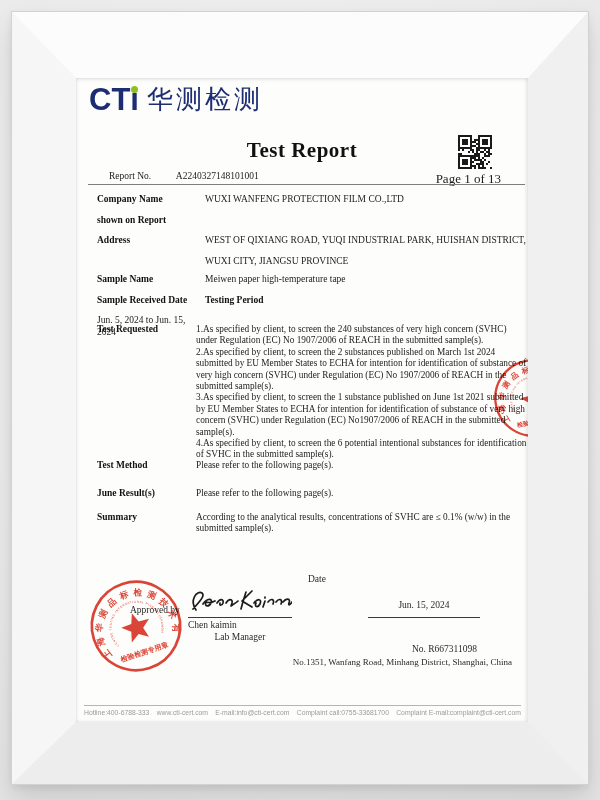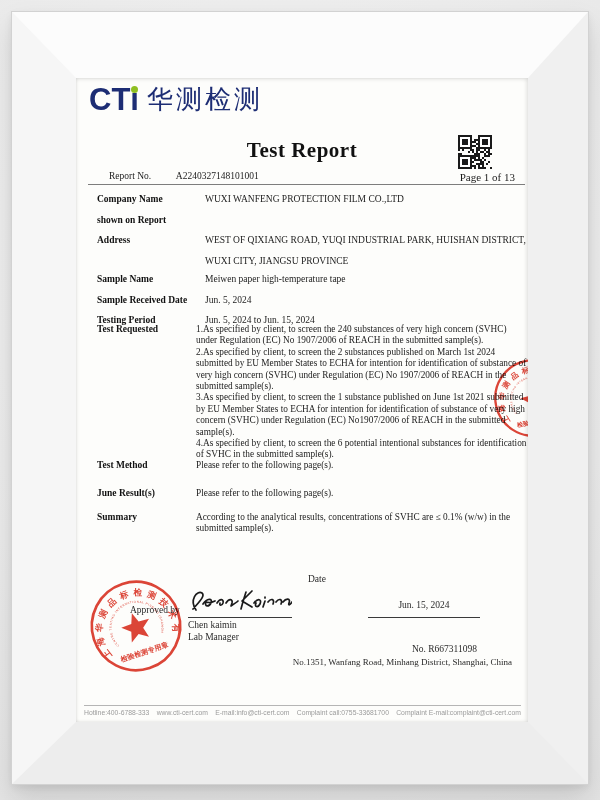--- a/index.html
+++ b/index.html
@@ -22,41 +22,41 @@
   .abs{position:absolute;}
   
   .logo{left:13px;top:6px;display:flex;align-items:flex-start;z-index:2;}
   .logo-cti{font-family:"Liberation Sans",sans-serif;font-weight:800;font-size:31px;line-height:31px;color:#1d2d74;letter-spacing:0;}
   .logo-iwrap{position:relative;display:inline-block;}
   .logo-dot{position:absolute;left:1px;top:2px;width:7px;height:7px;border-radius:50%;background:#8fbf21;}
   .logo-cn{font-family:"DejaVu Sans",sans-serif;font-weight:400;font-size:26px;line-height:31px;color:#1d2d74;letter-spacing:3px;margin-left:8px;}
   
   .title{left:0;top:60px;width:100%;text-align:center;font-size:21px;font-weight:700;letter-spacing:.5px;color:#111;}
   .qr{left:382px;top:57px;width:34px;height:34px;}
-  .page-info{right:13px;top:93px;font-size:11px;color:#1c1c1c;margin-left:24px;}
+  .page-info{right:27px;top:93px;font-size:13px;color:#1c1c1c;margin-left:24px;}
   .report-row{left:33px;top:93px;font-size:9.5px;color:#1c1c1c;}
   .report-row .lbl{display:inline-block;width:65px;}
   .rule{left:12px;top:106px;width:437px;height:1px;background:#7d7d7d;}
   
   .grid{display:grid;grid-template-columns:99px 334px;font-size:9.5px;line-height:11.6px;color:#1c1c1c;gap:9px;}
   .grid .lab{font-weight:700;color:#111;}
   .company-block{left:21px;top:116px;}
   .statement{left:13px;top:172px;width:441px;font-size:9.5px;line-height:11.6px;font-weight:700;color:#111;}
   .sample-block{left:21px;top:196px;}
   
   .section{left:21px;display:grid;grid-template-columns:99px 334px;font-size:9.5px;color:#1c1c1c;}
   .section .lab{font-weight:700;color:#111;line-height:11.4px;}
   .section p{margin:0;font-size:9.3px;line-height:11.4px;}
   .s1{top:246px;} .s2{top:382px;} .s3{top:410px;} .s4{top:434px;}
   
   .approved-by{left:54px;top:527px;font-size:9.5px;z-index:1;}
   .sig{left:112px;top:510px;width:104px;height:30px;z-index:2;}
   .sig-line{left:112px;top:539px;width:104px;height:1px;background:#3a3a3a;}
   .sig-name{left:112px;top:542px;width:104px;font-size:9.5px;}
-  .sig-title{left:112px;top:554px;width:104px;font-size:9.5px;}
+  .sig-title{left:112px;top:554px;width:104px;text-align:center;font-size:9.5px;}
   .date-label{left:232px;top:496px;font-size:9.5px;}
   .date-value{left:292px;top:522px;width:112px;text-align:center;font-size:9.5px;}
   .date-line{left:292px;top:539px;width:112px;height:1px;background:#3a3a3a;}
   .report-number{right:51px;top:566px;font-size:9.5px;}
   .lab-address{right:16px;top:579px;font-size:9px;}
   .company-full{left:14px;top:579px;font-size:9px;}
   
   .stamp{mix-blend-mode:multiply;opacity:.88;z-index:3;}
   .stamp1{left:12px;top:500px;width:96px;height:96px;transform:rotate(-18deg);}
   .stamp2{left:416px;top:279px;width:82px;height:82px;transform:rotate(-12deg);}
@@ -171,21 +171,20 @@
       <span>WEST OF QIXIANG ROAD, YUQI INDUSTRIAL PARK, HUISHAN DISTRICT,</span>
       <span></span>
       <span>WUXI CITY, JIANGSU PROVINCE</span>
     </div>
 
 
     <div class="abs grid sample-block">
       <span class="lab">Sample Name</span>
       <span>Meiwen paper high-temperature tape</span>
       <span class="lab">Sample Received Date</span>
-      <span>Jun. 5, 2024</span>
       <span class="lab">Testing Period</span>
       <span>Jun. 5, 2024 to Jun. 15, 2024</span>
     </div>
 
     <div class="abs section s1">
       <span class="lab">Test Requested</span>
       <div>
         <p>1.As specified by client, to screen the 240 substances of very high concern (SVHC) under Regulation (EC) No 1907/2006 of REACH in the submitted sample(s).</p>
         <p>2.As specified by client, to screen the 2 substances published on March 1st 2024 submitted by EU Member States to ECHA for intention for identification of substance of very high concern (SVHC) under Regulation (EC) No 1907/2006 of REACH in the submitted sample(s).</p>
         <p>3.As specified by client, to screen the 1 substance published on June 1st 2021 submitted by EU Member States to ECHA for intention for identification of substance of very high concern (SVHC) under Regulation (EC) No1907/2006 of REACH in the submitted sample(s).</p>

